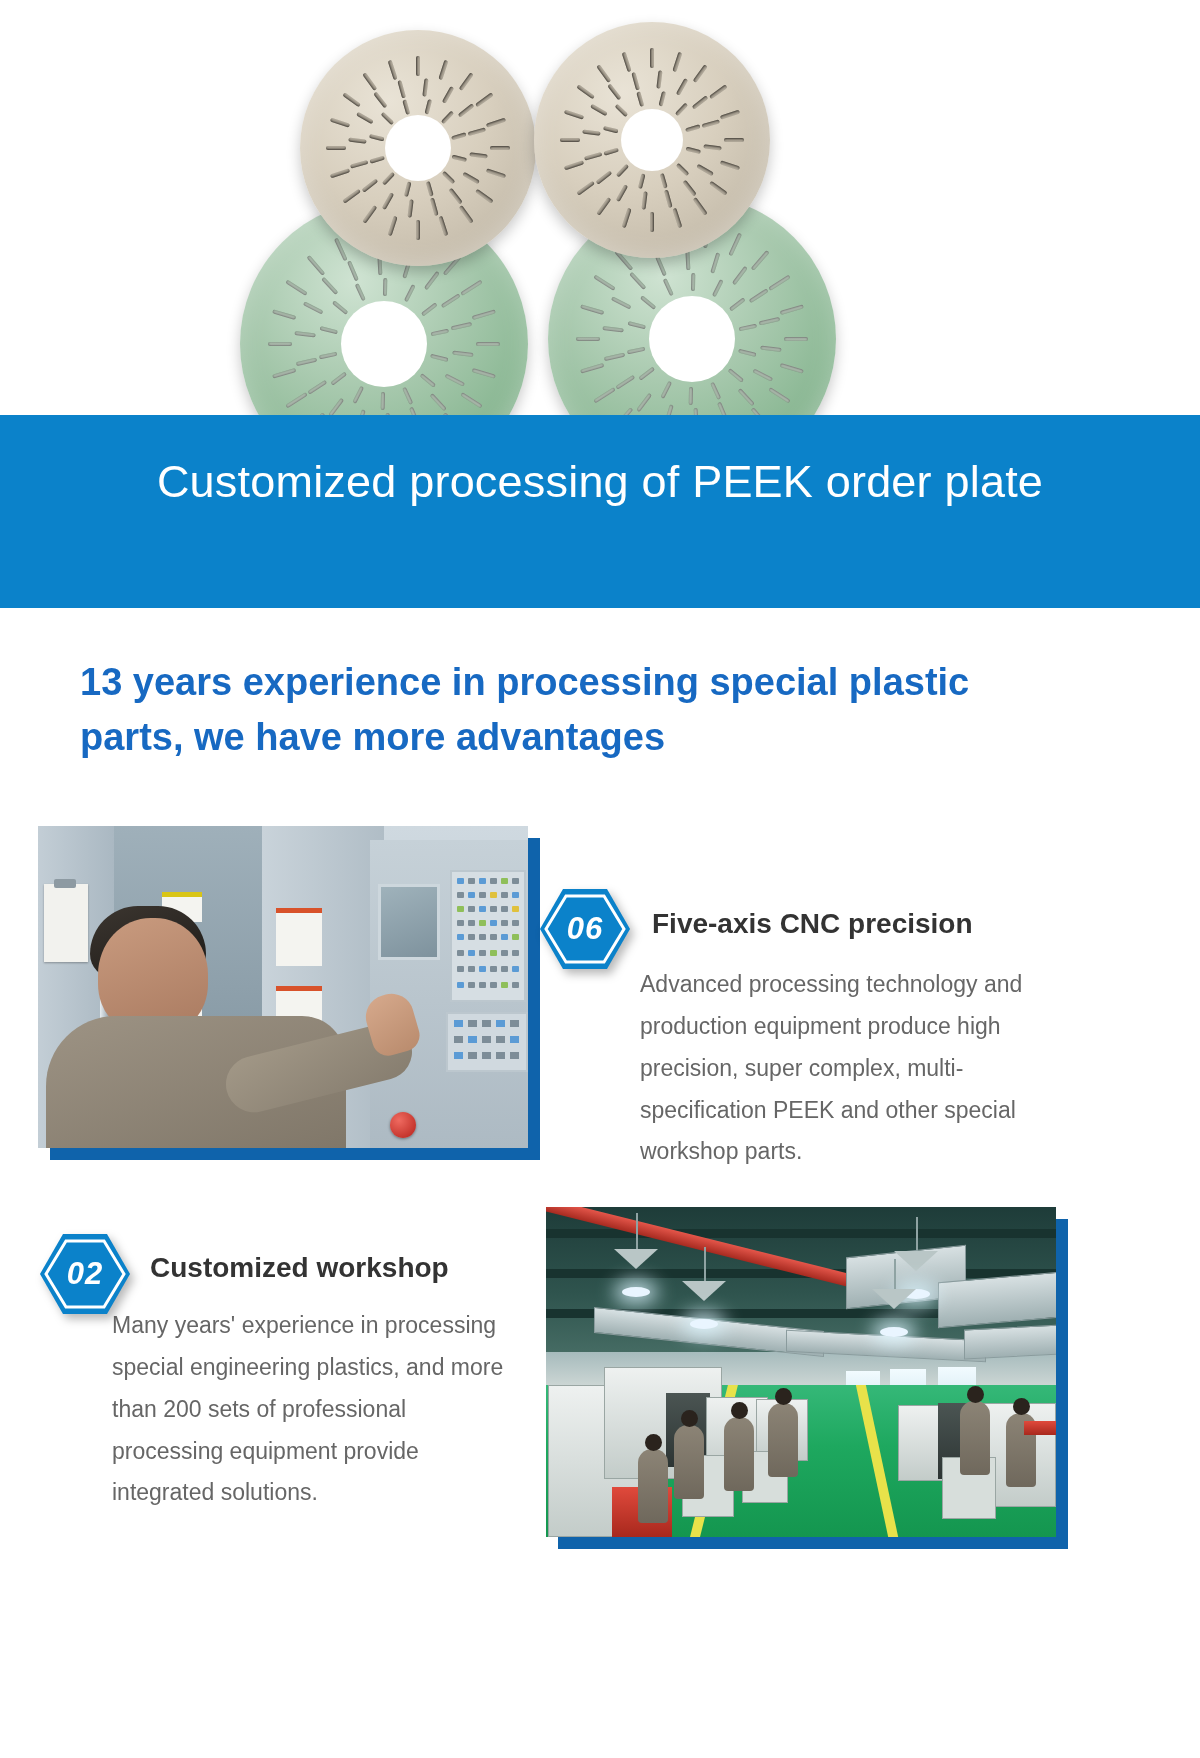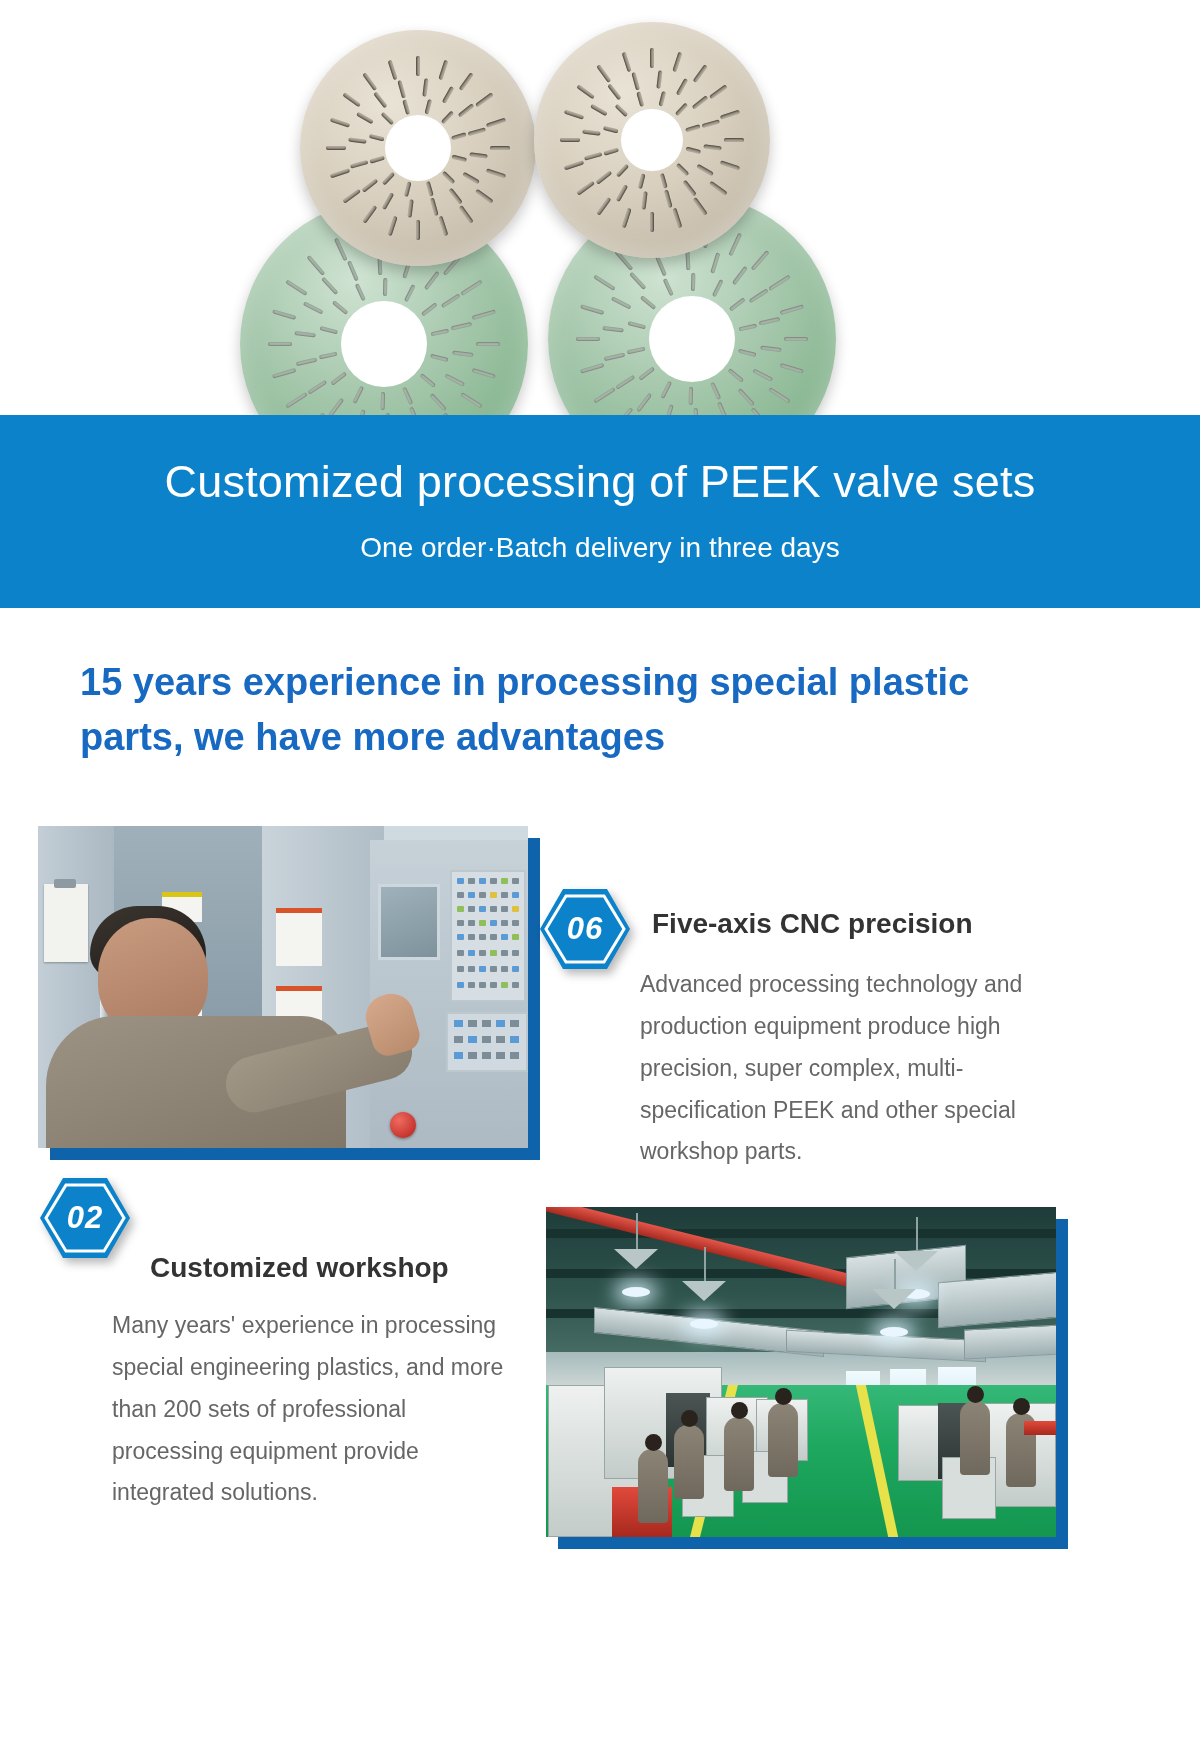--- a/index.html
+++ b/index.html
@@ -142,21 +142,21 @@
     position:absolute; color:#333333; font-size:28px; font-weight:bold; white-space:nowrap;
   }
   .feat-body{
     position:absolute; color:#666666; font-size:23px; line-height:1.82;
   }
 
   #badge1{ left:538px; top:887px; }
   #title1{ left:652px; top:908px; }
   #body1{ left:640px; top:964px; width:430px; }
 
-  #badge2{ left:38px; top:1176px; }
+  #badge2{ left:38px; top:1232px; }
   #title2{ left:150px; top:1252px; }
   #body2{ left:112px; top:1305px; width:410px; }
 </style>
 </head>
 <body>
 
 <div class="hero-photo">
   <div class="plate green" id="plateBL">
     <div class="hub" style="width:86px;height:86px;"></div>
   <div class="slot" style="transform: rotate(0deg);">
@@ -761,25 +761,24 @@
       <div class="slot" style="transform: rotate(314deg);">
         <i style="width: 15px; height: 3.5px; margin-left: 35px; margin-top: -1.75px;"></i>
       </div>
       <div class="slot" style="transform: rotate(344deg);">
         <i style="width: 15px; height: 3.5px; margin-left: 35px; margin-top: -1.75px;"></i>
       </div>
     </div>
 </div>
 
 <div class="banner">
-  <div class="banner-title">Customized processing of PEEK valve sets</div>
-  <div class="banner-sub">One order·Batch delivery in three days</div>
+  <div class="banner-title">Customized processing of PEEK order plate</div>
 </div>
 
-<div class="headline">15 years experience in processing special plastic parts, we have more advantages</div>
+<div class="headline">13 years experience in processing special plastic parts, we have more advantages</div>
 
 <div class="photo-frame" id="f1">
   <div class="accent"></div>
   <div class="photo">
     <div class="cnc">
       <div class="doorL"></div>
       <div class="openBay"></div>
       <div class="paper"></div>
       <div class="handle"></div>
       <div class="column"></div>

